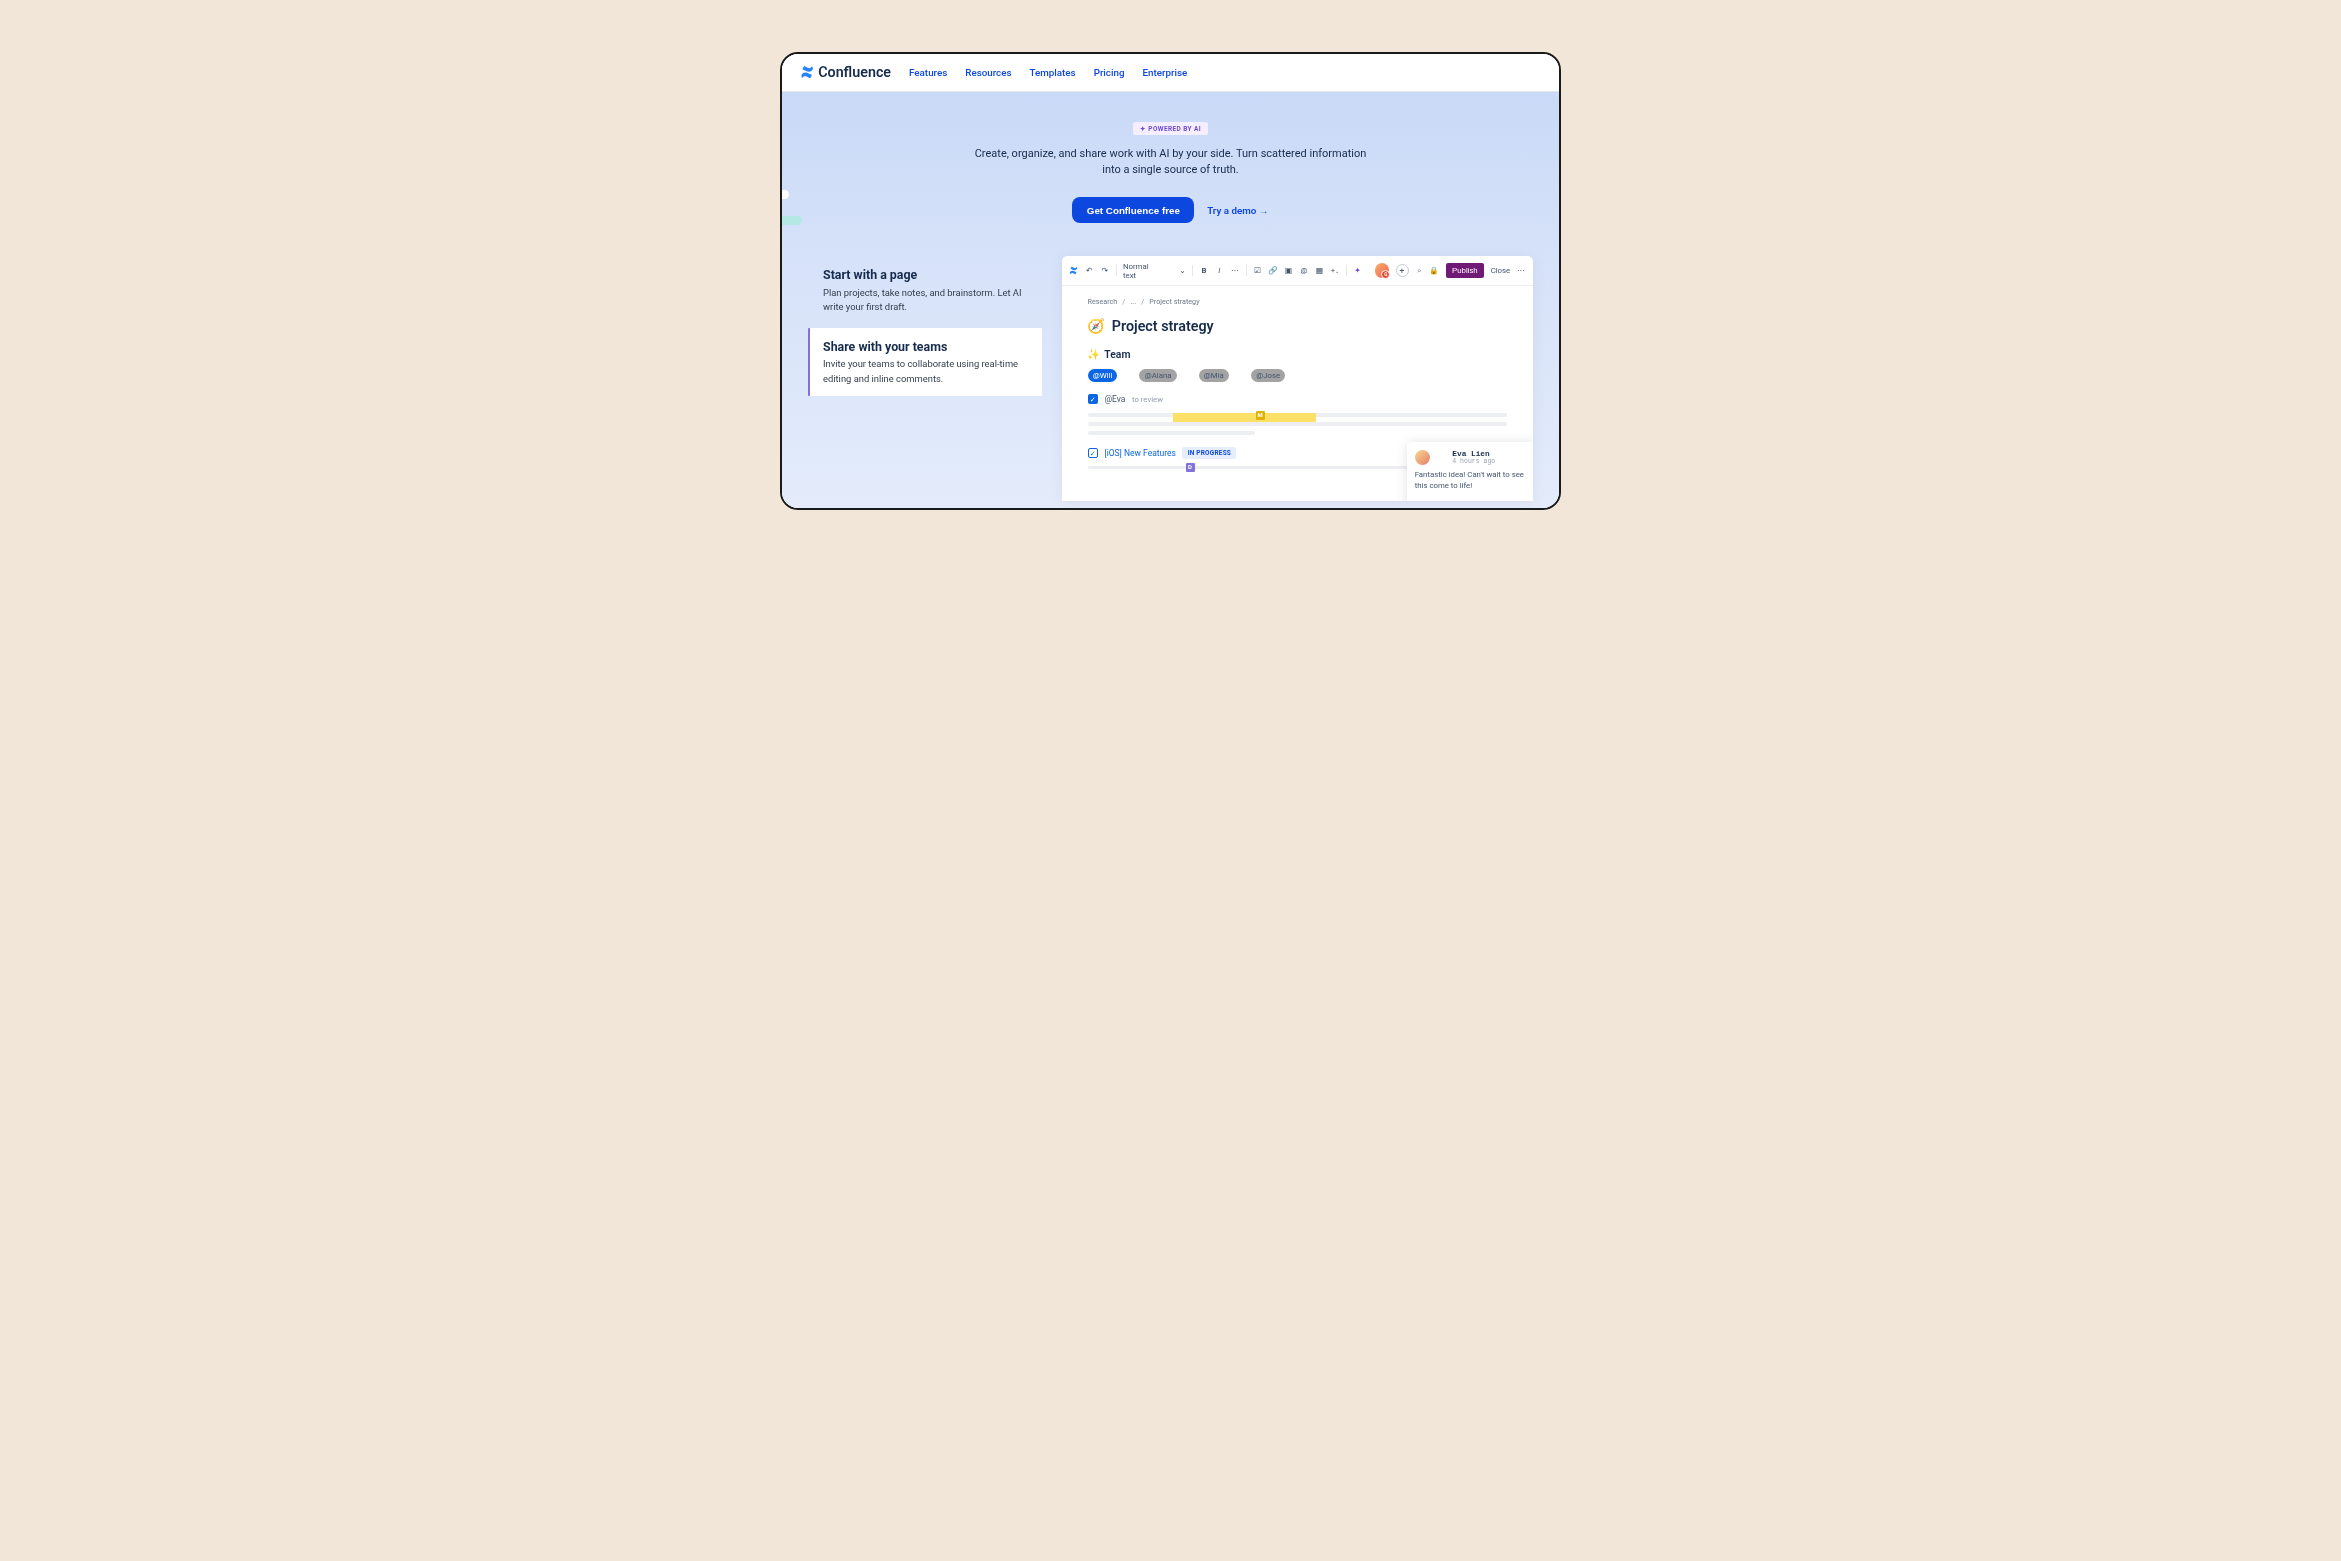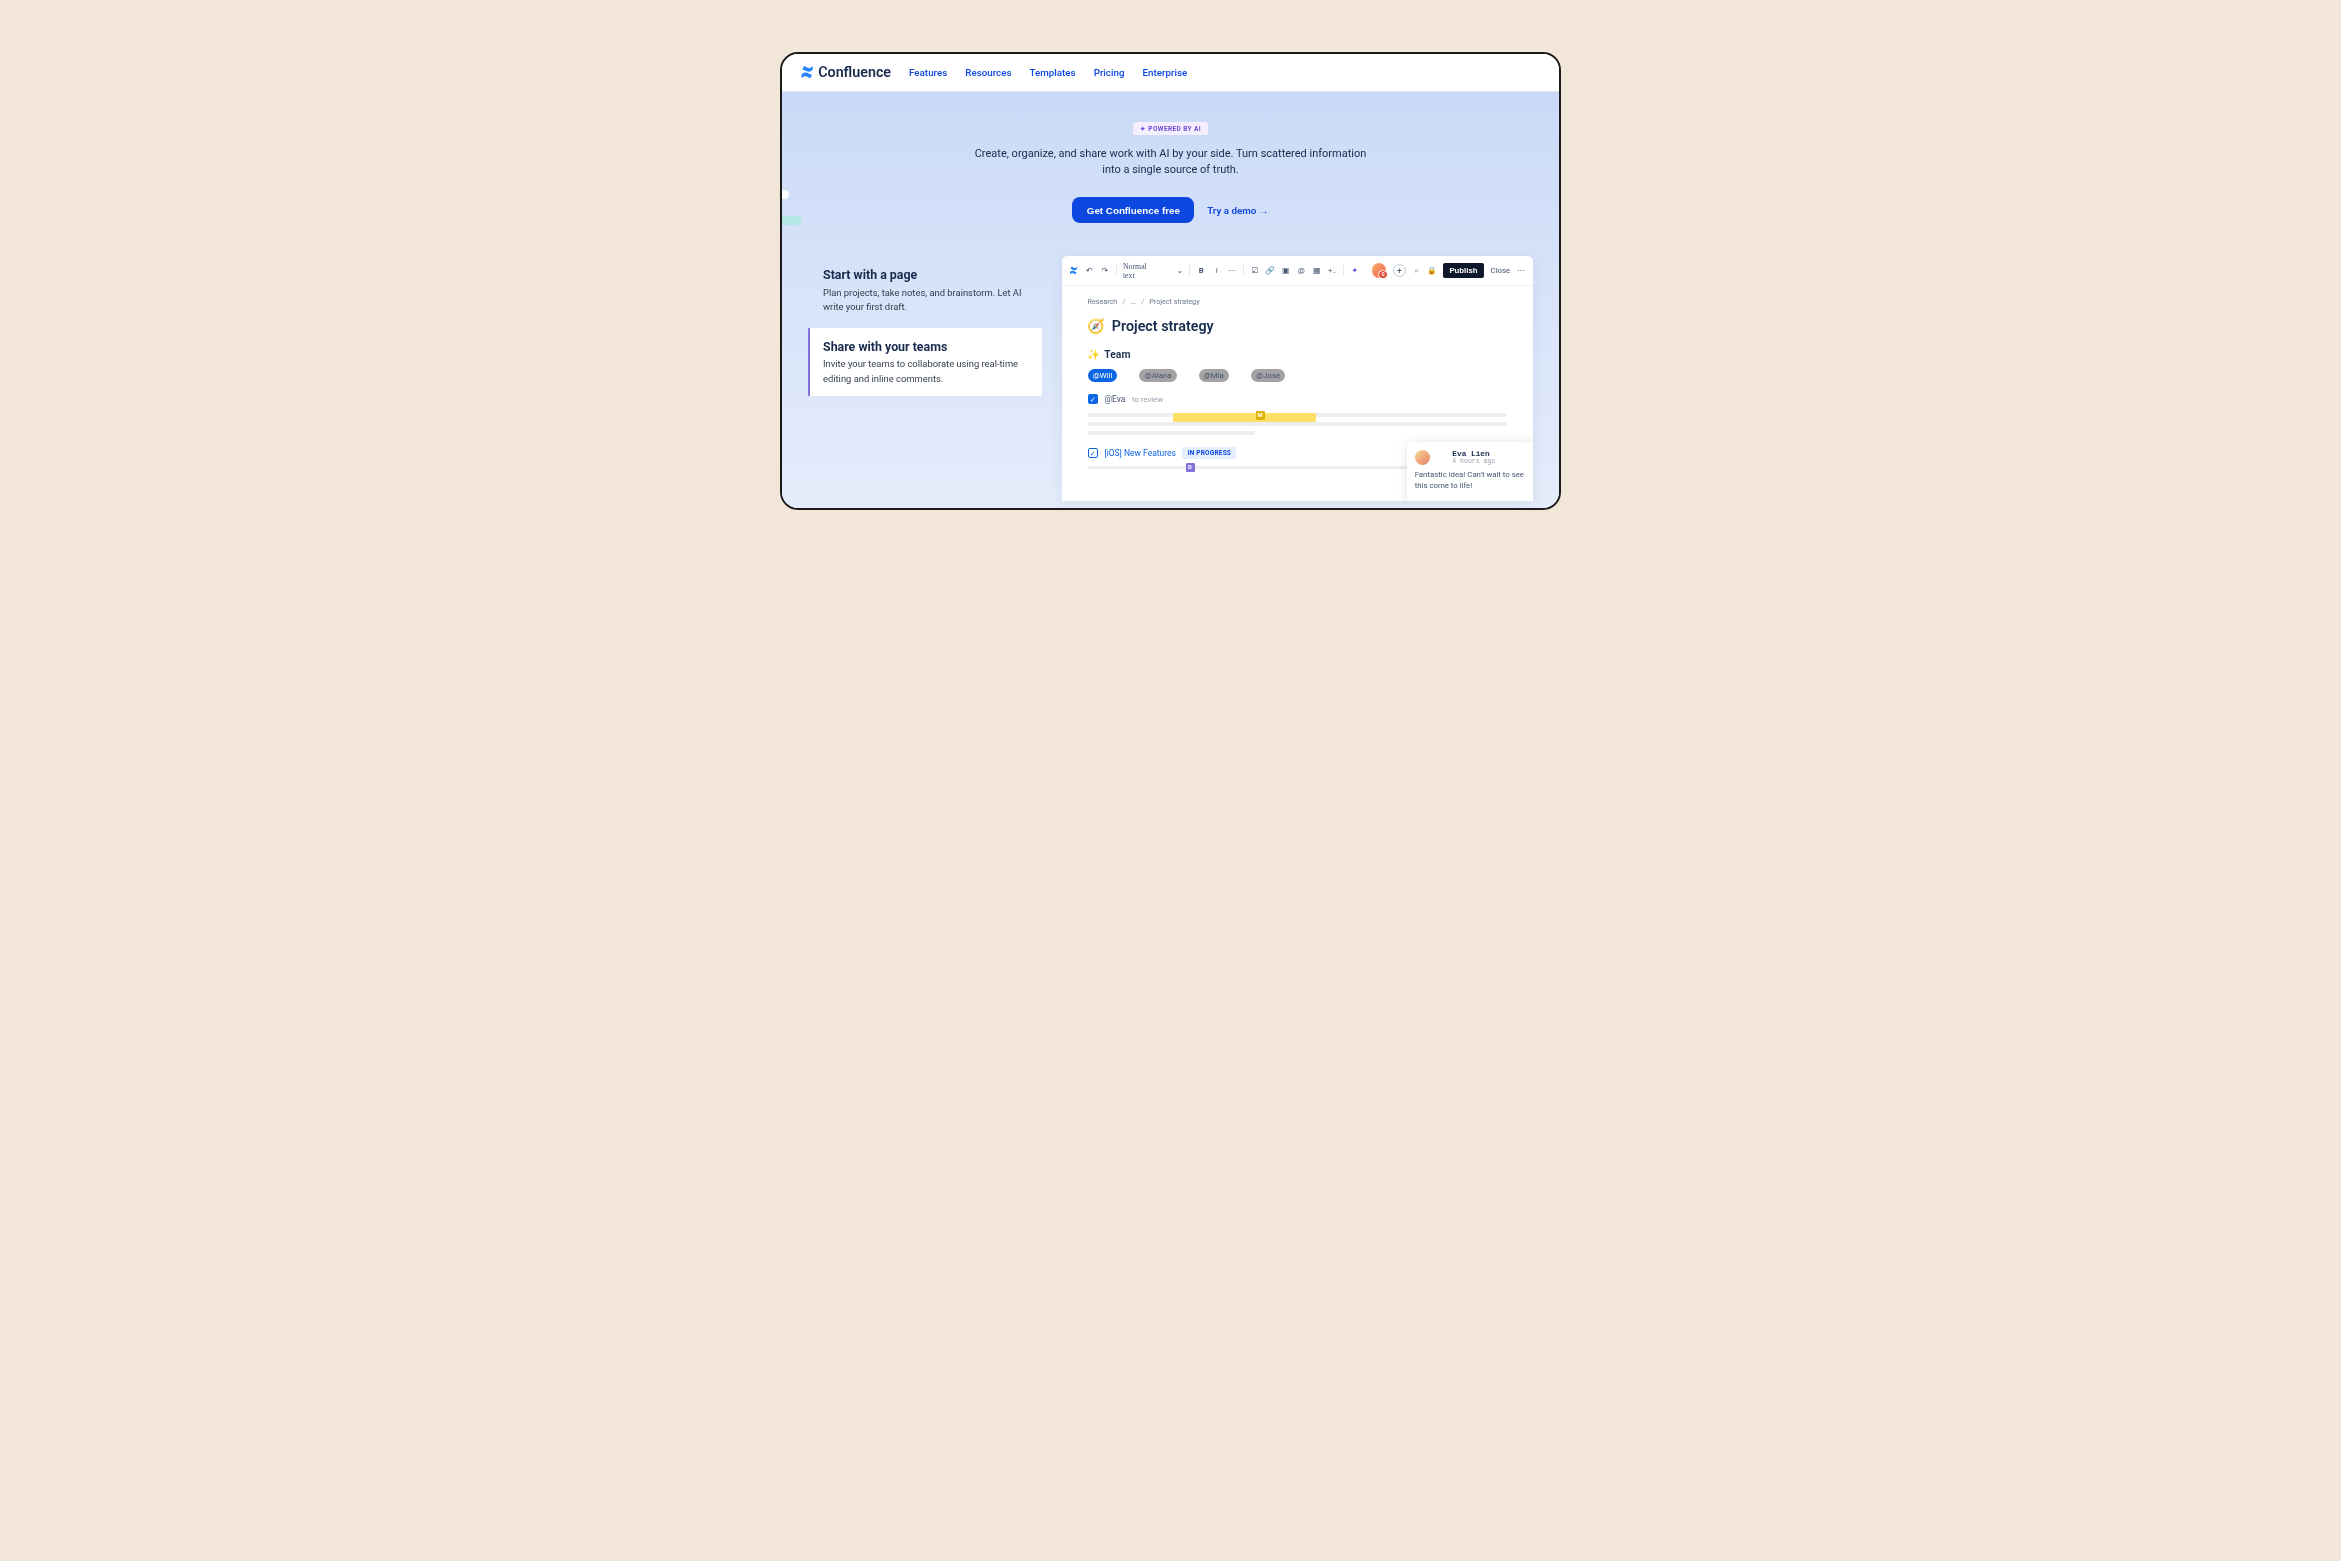--- a/index.html
+++ b/index.html
@@ -130,40 +130,40 @@
   align-items: center;
   padding: 5.2px 7.8px;
   gap: 6.5px;
   border-bottom: 0.7px solid #eceef1;
   font-size: 7.8px;
   color: #44546f;
 }
 .tb-group { display: flex; align-items: center; gap: 6.5px; }
 .tb-icon { width: 9px; height: 9px; display: inline-flex; align-items: center; justify-content: center; color: #44546f; cursor: pointer; }
 .tb-sep { width: 0.7px; height: 11.7px; background: #e4e7ec; }
-.tb-style { display: flex; align-items: center; gap: 19px; cursor: pointer; font-size: 7.8px; font-family: Liberation Serif, serif; }
+.tb-style { display: flex; align-items: center; gap: 19px; cursor: pointer; font-size: 7.8px; }
 .tb-spacer { flex: 1; }
 .avatar-sm {
   width: 14.3px; height: 14.3px; border-radius: 50%;
   background: linear-gradient(135deg,#f7b267,#f25c54);
   position: relative;
 }
 .avatar-sm::after {
   content: "G"; position: absolute; bottom: -1.3px; right: -1.3px;
   background: #e34935; color: #fff; font-size: 4.6px; font-weight: 700;
   width: 7.2px; height: 7.2px; border-radius: 50%;
   display: flex; align-items: center; justify-content: center;
   border: 1px solid #fff;
 }
 .add-circle {
   width: 13px; height: 13px; border-radius: 50%; border: 0.7px solid #c4cad4;
   display: flex; align-items: center; justify-content: center; font-size: 8.5px; color: #44546f; cursor: pointer;
 }
 .publish-btn {
-  background: #0f172a; color: #fff; font-size: 7.8px; font-weight: 700;
+  background: #701a75; color: #fff; font-size: 7.8px; font-weight: 400;
   padding: 3.3px 6.5px; border-radius: 2px; border: none; cursor: pointer;
 }
 .close-btn { font-size: 7.8px; color: #44546f; cursor: pointer; }
 .editor-body { padding: 11.7px 26px 19.5px 26px; position: relative; }
 .breadcrumb { font-size: 7.2px; color: #6b778c; margin-bottom: 11.7px; }
 .bc-sep { margin: 0 3.3px; color: #97a0af; }
 .doc-title { display: flex; align-items: center; gap: 6.5px; font-size: 14.3px; font-weight: 600; color: #172b4d; margin-bottom: 14.3px; }
 .section-h { display: flex; align-items: center; gap: 3.9px; font-size: 10.4px; font-weight: 600; color: #172b4d; margin-bottom: 7.8px; }
 .mentions { display: flex; gap: 22px; margin-bottom: 11.7px; }
 .mention {

